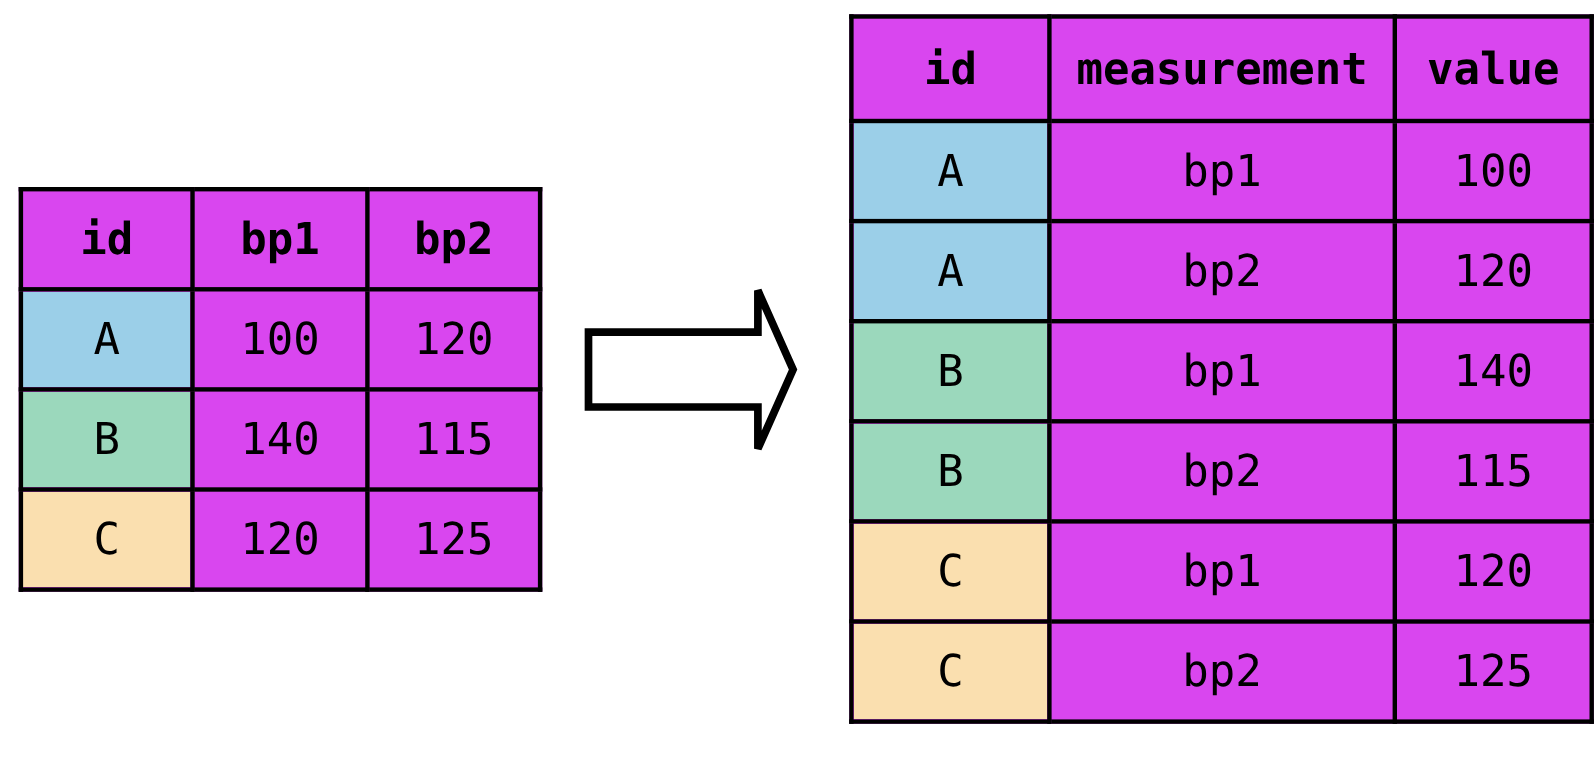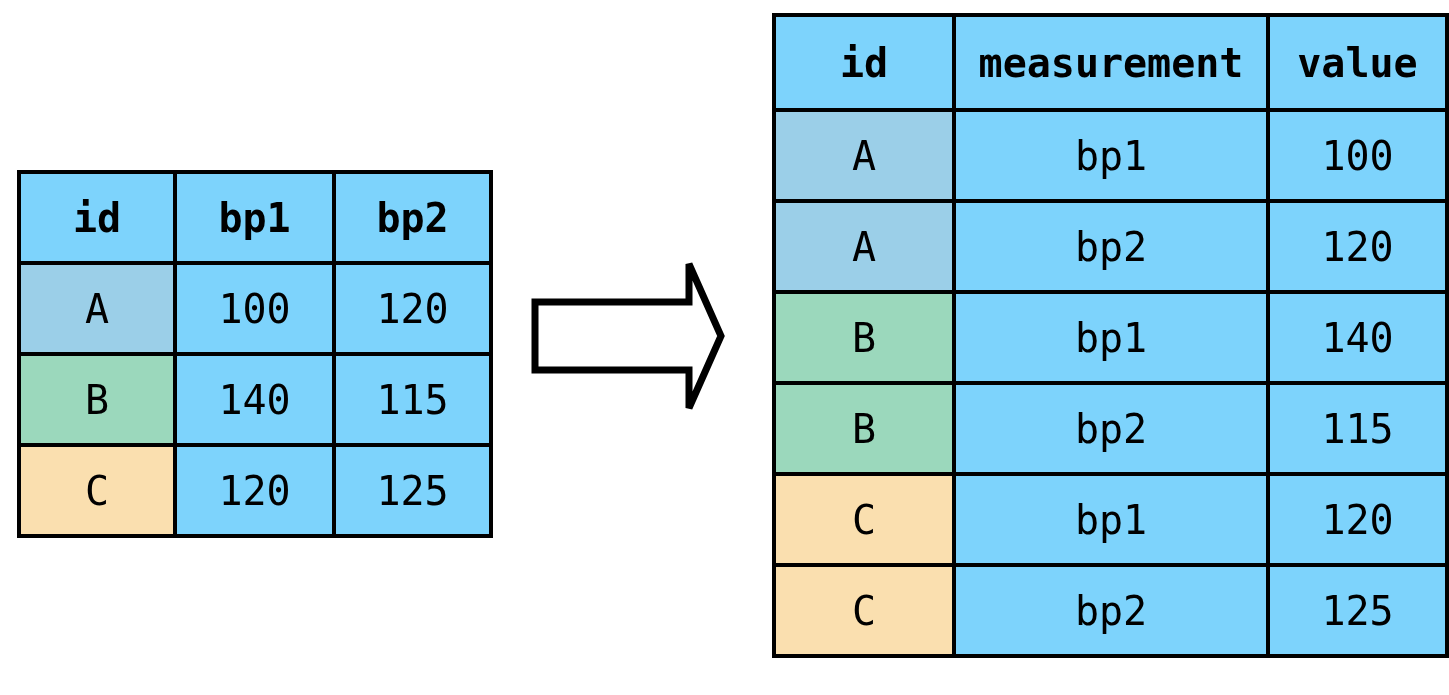--- a/index.html
+++ b/index.html
@@ -14,21 +14,21 @@
     overflow: hidden;
     font-family: "DejaVu Sans Mono", "Liberation Mono", monospace;
     -webkit-font-smoothing: antialiased;
   }
 
   
   .tbl {
     position: absolute;
     border-collapse: collapse;
     table-layout: fixed;
-    background: #7dd3fc;
+    background: #d946ef;
   }
   .tbl td, .tbl th {
     border: 4px solid #000000;
     text-align: center;
     vertical-align: middle;
     padding: 0;
     background-clip: padding-box;
     color: #000000;
     font-family: "DejaVu Sans Mono", "Liberation Mono", monospace;
   }

